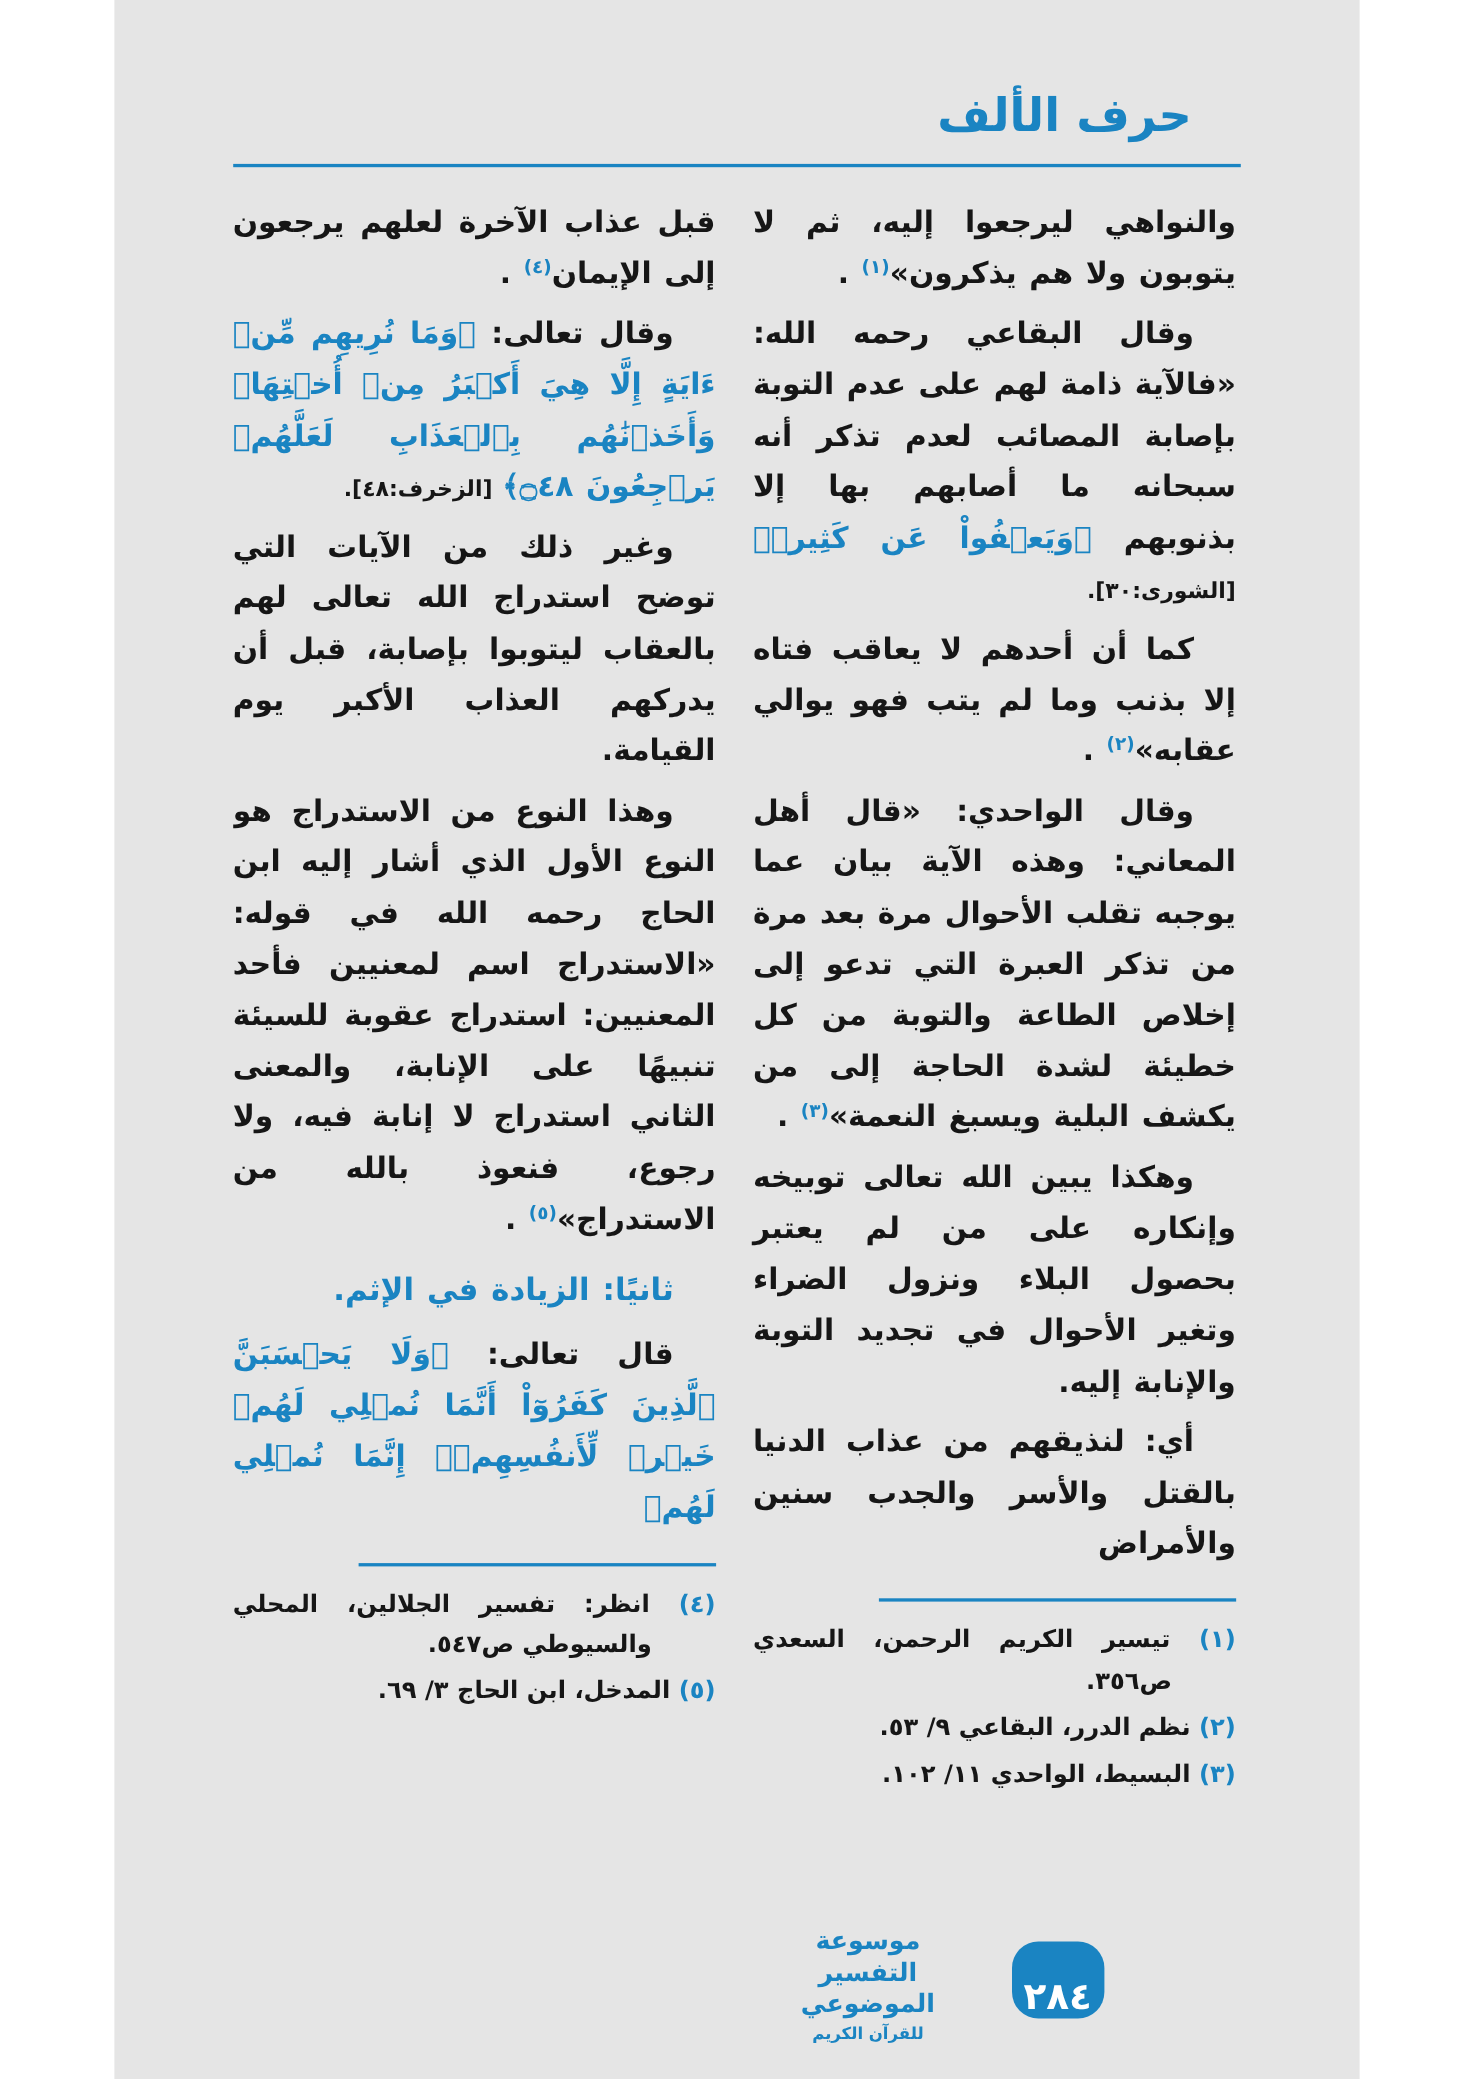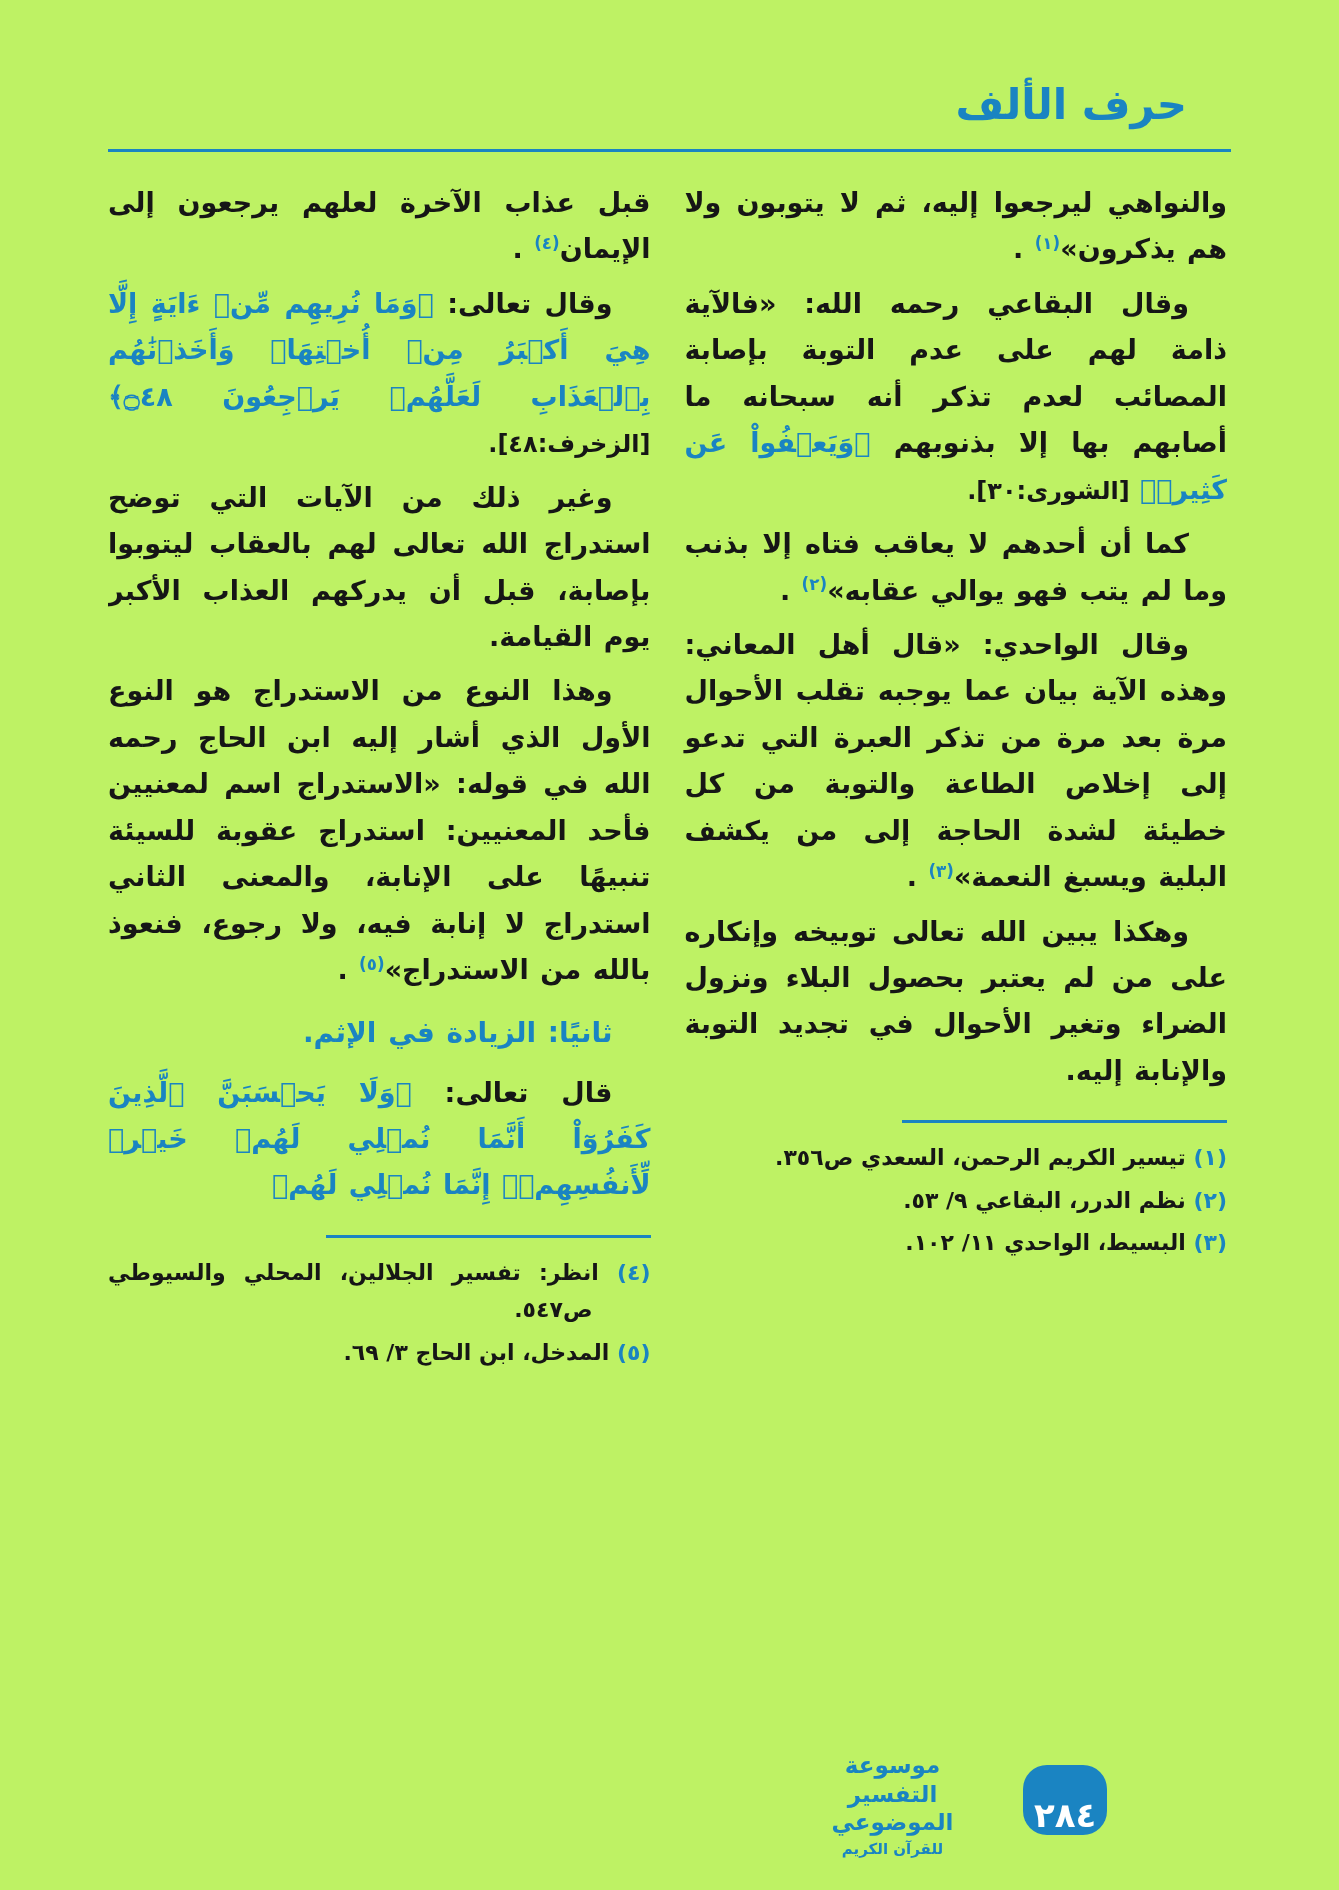--- a/index.html
+++ b/index.html
@@ -1,24 +1,24 @@
 <!DOCTYPE html>
 <html lang="ar" dir="rtl"><head>
 <meta charset="utf-8">
 <style>
   * { box-sizing: border-box; margin: 0; padding: 0; }
   html, body { background: #ffffff; }
   body { font-family: "DejaVu Sans", sans-serif; }
 
   .page {
     position: relative;
-    width: 1339px;
+    width: 1132px;
     height: 1890px;
     margin: 0 auto;
-    background: #bef264;
+    background: #e5e5e5;
     overflow: hidden;
     direction: rtl;
     color: var(--ink, #161616);
   }
 
   
   .chapter-title {
     position: absolute;
     top: 80px;
     right: 152px;
@@ -59,21 +59,21 @@
     margin-bottom: 8px;
     word-spacing: 2px;
   }
   .para.noindent { text-indent: 0; }
   .para.heading {
     color: var(--accent, #1a84c2);
     font-size: 28px;
     margin: 16px 0 12px;
   }
   .run-quran { color: var(--accent, #1a84c2); }
-  .run-ref   { font-size: 24px; margin-left: 31px; }
+  .run-ref   { font-size: 20px; margin-left: 31px; }
   .run-fnmark {
     color: var(--accent, #1a84c2);
     font-size: 0.62em;
     position: relative;
     top: -0.55em;
     font-weight: 700;
   }
 
   
   .footnotes {
@@ -134,20 +134,21 @@
 
   <div class="header-rule"></div>
 
   <div class="body">
     <div class="col" id="col-right">
         <p class="para noindent"><span class="run run-text">والنواهي ليرجعوا إليه، ثم لا يتوبون ولا هم يذكرون»</span><span class="run run-fnmark">(١)</span><span class="run run-text"> .</span></p>
         <p class="para"><span class="run run-text">وقال البقاعي رحمه الله: «فالآية ذامة لهم على عدم التوبة بإصابة المصائب لعدم تذكر أنه سبحانه ما أصابهم بها إلا بذنوبهم </span><span class="run run-quran">﴿وَيَعۡفُواْ عَن كَثِيرٖ﴾</span><span class="run run-ref"> [الشورى:٣٠].</span></p>
         <p class="para"><span class="run run-text">كما أن أحدهم لا يعاقب فتاه إلا بذنب وما لم يتب فهو يوالي عقابه»</span><span class="run run-fnmark">(٢)</span><span class="run run-text"> .</span></p>
         <p class="para"><span class="run run-text">وقال الواحدي: «قال أهل المعاني: وهذه الآية بيان عما يوجبه تقلب الأحوال مرة بعد مرة من تذكر العبرة التي تدعو إلى إخلاص الطاعة والتوبة من كل خطيئة لشدة الحاجة إلى من يكشف البلية ويسبغ النعمة»</span><span class="run run-fnmark">(٣)</span><span class="run run-text"> .</span></p>
         <p class="para"><span class="run run-text">وهكذا يبين الله تعالى توبيخه وإنكاره على من لم يعتبر بحصول البلاء ونزول الضراء وتغير الأحوال في تجديد التوبة والإنابة إليه.</span></p>
+        <p class="para"><span class="run run-text">أي: لنذيقهم من عذاب الدنيا بالقتل والأسر والجدب سنين والأمراض</span></p>
         <div class="footnotes">
           <div class="fn-sep"></div>
           <div class="fn"><span class="fn-num">(١)</span><span class="fn-text">&nbsp;تيسير الكريم الرحمن، السعدي ص٣٥٦.</span></div>
           <div class="fn"><span class="fn-num">(٢)</span><span class="fn-text">&nbsp;نظم الدرر، البقاعي ٩/ ٥٣.</span></div>
           <div class="fn"><span class="fn-num">(٣)</span><span class="fn-text">&nbsp;البسيط، الواحدي ١١/ ١٠٢.</span></div>
         </div>
       </div>
     <div class="col" id="col-left">
         <p class="para noindent"><span class="run run-text">قبل عذاب الآخرة لعلهم يرجعون إلى الإيمان</span><span class="run run-fnmark">(٤)</span><span class="run run-text"> .</span></p>
         <p class="para"><span class="run run-text">وقال تعالى: </span><span class="run run-quran">﴿وَمَا نُرِيهِم مِّنۡ ءَايَةٍ إِلَّا هِيَ أَكۡبَرُ مِنۡ أُخۡتِهَاۖ وَأَخَذۡنَٰهُم بِٱلۡعَذَابِ لَعَلَّهُمۡ يَرۡجِعُونَ ۝٤٨﴾</span><span class="run run-ref"> [الزخرف:٤٨].</span></p>

